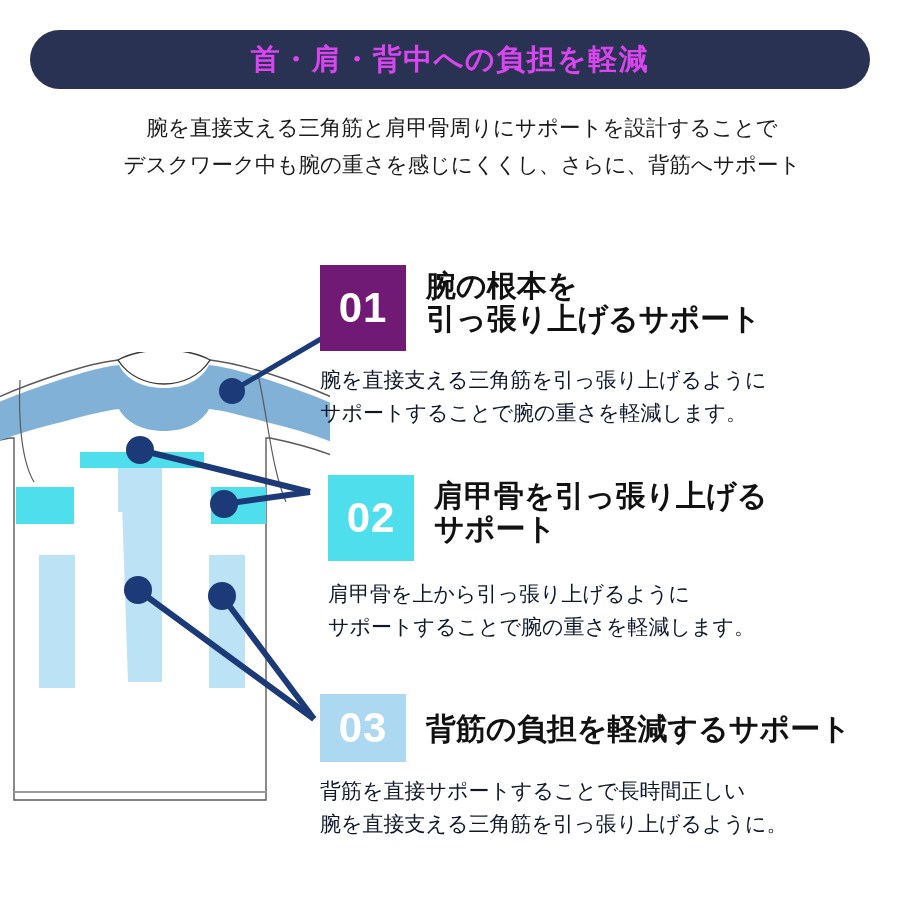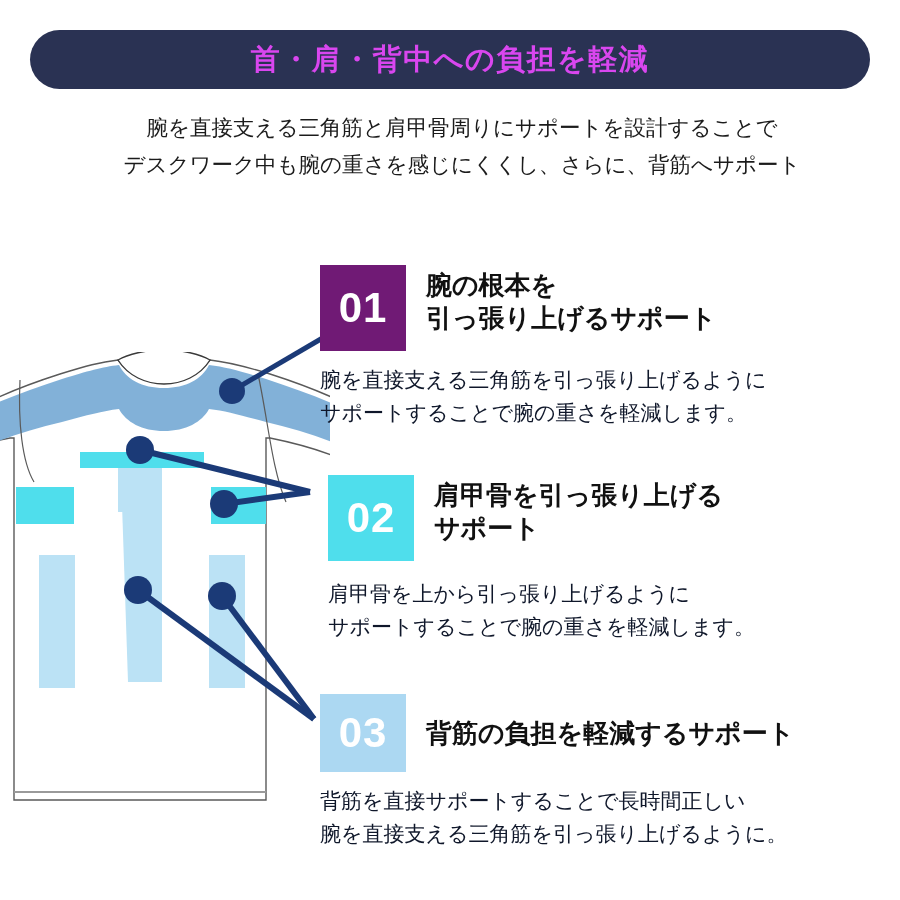--- a/index.html
+++ b/index.html
@@ -41,34 +41,34 @@
   
   .block{position:absolute;}
   .block .head{display:flex;align-items:flex-start;}
   .badge{
     width:86px;height:86px;flex:0 0 86px;
     display:flex;align-items:center;justify-content:center;
     color:#ffffff;font-size:42px;font-weight:bold;line-height:1;
     letter-spacing:1px;
   }
   .head-text{
-    margin-left:20px;font-size:26px;font-weight:bold;line-height:33px;
+    margin-left:20px;font-size:30px;font-weight:bold;line-height:33px;
     color:#111111;padding-top:4px;
   }
   .head-text div{white-space:nowrap;}
   .body-text{font-size:21px;line-height:33px;color:#0f172a;}
   .body-text div{white-space:nowrap;}
 
   #block1{left:320px;top:265px;}
   #block1 .body-text{margin-top:12px;margin-left:0;}
   #block2{left:328px;top:475px;}
   #block2 .body-text{margin-top:16px;}
   #block3{left:320px;top:694px;}
   #block3 .head{align-items:center;}
-  #block3 .badge{height:78px;flex-basis:86px;font-size:42px;}
+  #block3 .badge{height:68px;flex-basis:86px;font-size:42px;}
   #block3 .head-text{padding-top:0;}
   #block3 .body-text{margin-top:12px;}
 </style>
 </head>
 <body>
 
 <div class="page">
 
   <div class="header-pill">
     <span class="title">首・肩・背中への負担を軽減</span>

